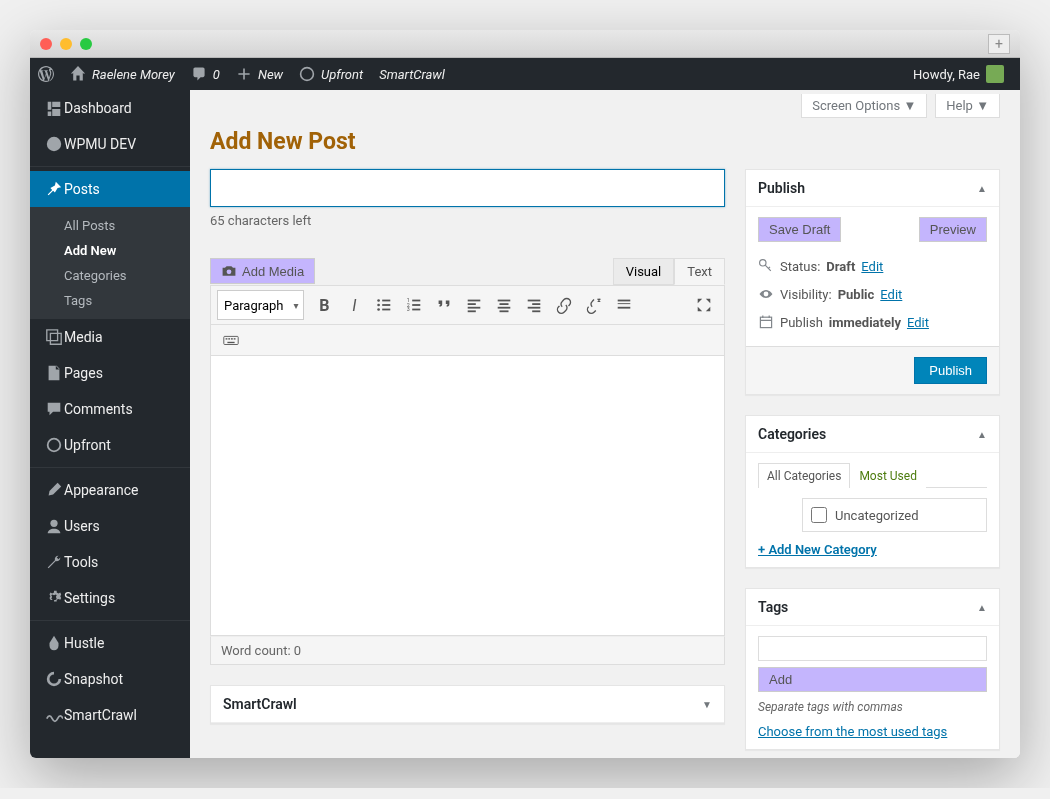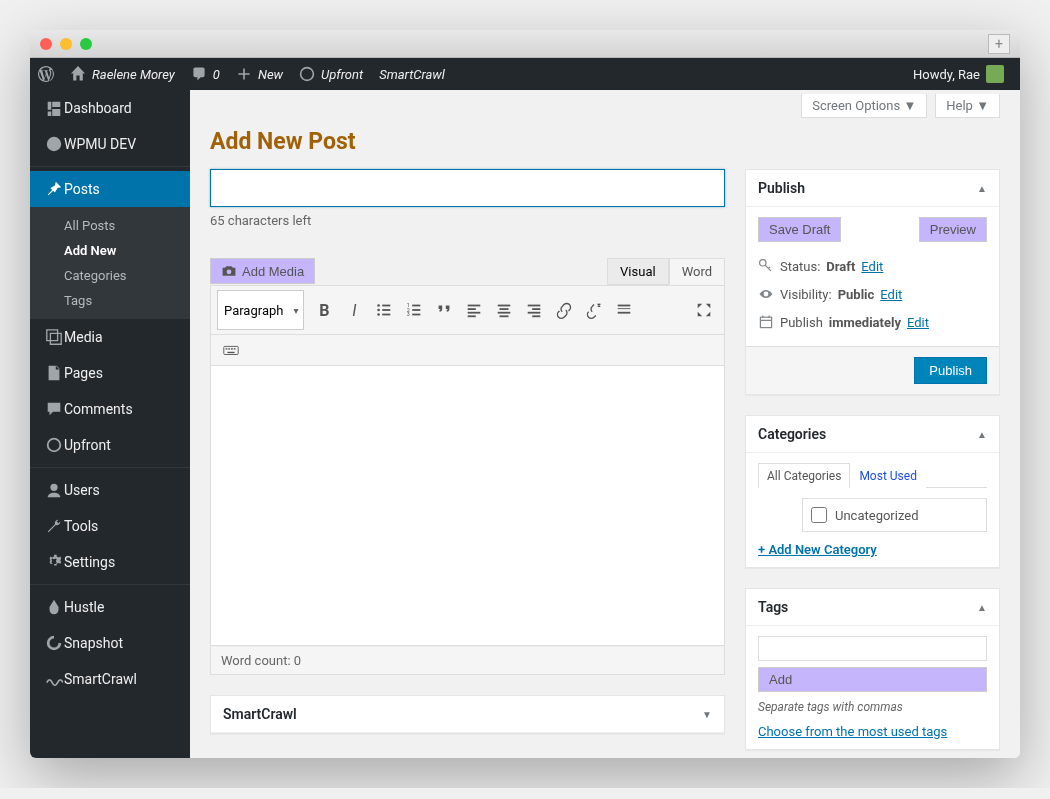--- a/index.html
+++ b/index.html
@@ -41,39 +41,39 @@
 .title-input { width: 100%; height: 38px; border: 1px solid #0073aa; background: #fff; padding: 3px 8px; font-size: 20px; outline: none; box-shadow: 0 0 2px rgba(0,115,170,0.5); }
 .char-left { color: #666; font-size: 13px; margin-top: 6px; }
 .editor-wrap { margin-top: 30px; }
 .media-row { display: flex; align-items: flex-start; }
 .btn { background: #c4b5fd; border: 1px solid #ccc; padding: 4px 10px; font-size: 13px; color: #555; cursor: pointer; display: inline-flex; align-items: center; gap: 5px; }
 .btn-primary { background:#0085ba; border-color:#0073aa; color:#fff; font-weight:500; padding:5px 14px; }
 .tabs { margin-left: auto; display: flex; }
 .tab { border:1px solid #ddd; padding:5px 12px; font-size:13px; background:#ebebeb; cursor:pointer; }
 .tab.active { background:#f5f5f5; color:#555; border-bottom-color:#f5f5f5; }
 .toolbar { background:#f5f5f5; border:1px solid #ddd; padding:4px 6px; display:flex; align-items:center; gap:2px; flex-wrap:wrap; }
-.format-select { border:1px solid #ccc; background:#fff; padding:2px 20px 2px 6px; font-size:13px; height:40px; position:relative; cursor:pointer; margin-right:4px; display:flex; align-items:center; }
+.format-select { border:1px solid #ccc; background:#fff; padding:2px 20px 2px 6px; font-size:13px; height:30px; position:relative; cursor:pointer; margin-right:4px; display:flex; align-items:center; }
 .format-select::after { content:'▾'; position:absolute; right:5px; font-size:10px; color:#666; }
 .tbtn { width:28px; height:26px; display:flex; align-items:center; justify-content:center; cursor:pointer; color:#555; font-size:16px; }
 .tbtn svg { width:18px; height:18px; fill:#555; }
 .editor-area { min-height:280px; background:#fff; border:1px solid #ddd; border-top:none; }
 .statusbar { background:#f5f5f5; border:1px solid #ddd; border-top:1px solid #eee; padding:6px 10px; font-size:13px; color:#666; }
 .postbox { background:#fff; border:1px solid #e5e5e5; box-shadow:0 1px 1px rgba(0,0,0,0.04); margin-bottom:20px; }
 .postbox-header { padding:10px 12px; display:flex; align-items:center; border-bottom:1px solid #eee; }
 .postbox-title { font-size:14px; font-weight:600; color:#23282d; }
 .hndl-toggle { margin-left:auto; font-size:10px; color:#72777c; cursor:pointer; }
 .postbox-body { padding:10px 12px; font-size:13px; color:#555; }
 .pub-row { display:flex; justify-content:space-between; margin-bottom:10px; }
 .misc-pub { display:flex; align-items:center; gap:6px; padding:6px 0; font-size:13px; }
 .misc-pub svg { width:16px; height:16px; fill:#82878c; }
 .link { color:#0073aa; text-decoration:underline; cursor:pointer; }
 .pub-actions { text-align:right; padding:10px 12px; background:#f5f5f5; border-top:1px solid #ddd; }
 .cat-tabs { display:flex; border-bottom:1px solid #ddd; margin-bottom:10px; gap:0; }
 .cat-tab { padding:5px 8px; font-size:12px; border:1px solid #ddd; border-bottom:none; background:#fff; margin-bottom:-1px; cursor:pointer; }
-.cat-tab:not(.active){ border-color:transparent; color:#1d4ed8; }
+.cat-tab:not(.active){ border-color:transparent; color:#4d7c0f; }
 .cat-list { border:1px solid #ddd; padding:8px;margin-left:44px; }
 .cat-item { display:flex; align-items:center; gap:8px; font-size:13px; }
 .cat-item input { width:16px; height:16px; }
 .add-cat { display:block; margin-top:10px; font-weight:600; }
 .tag-row { display:flex; gap:6px;flex-direction:column; }
 .tag-input { flex:1; border:1px solid #ddd; padding:4px; }
 .hint { color:#666; font-style:italic; font-size:12px; margin-top:8px; }
 .toolbar-row2 { display:flex; padding:2px 6px; background:#f5f5f5; border:1px solid #ddd; border-top:none; }
 .expand-btn { margin-left:auto; }
 </style>
@@ -192,20 +192,28 @@
         </div>
       <div class="menu-item">
           <span class="mi-ico">
             <svg viewBox="0 0 20 20">
               <circle cx="10" cy="10" r="7" fill="none" stroke="#a0a5aa" stroke-width="2"></circle>
             </svg>
           </span>
           <span>Upfront</span>
         </div>
       <div class="menu-sep"></div>
+      <div class="menu-item">
+          <span class="mi-ico">
+            <svg viewBox="0 0 20 20">
+              <path d="M14 2l4 4-9 9-5 1 1-5z"></path>
+            </svg>
+          </span>
+          <span>Appearance</span>
+        </div>
       <div class="menu-item">
           <span class="mi-ico">
             <svg viewBox="0 0 20 20">
               <circle cx="10" cy="7" r="4"></circle>
               <path d="M3 18c0-3 3-5 7-5s7 2 7 5z"></path>
             </svg>
           </span>
           <span>Users</span>
         </div>
       <div class="menu-item">
@@ -267,21 +275,21 @@
             <div class="editor-wrap">
               <div class="media-row">
                 <button class="btn">
                   <svg width="16" height="16" viewBox="0 0 20 20" fill="#555">
                       <path d="M2 6h3l2-2h6l2 2h3v10H2zm8 8a3 3 0 100-6 3 3 0 000 6z"></path>
                     </svg>
                   <span>Add Media</span>
                 </button>
                 <div class="tabs">
                   <div class="tab">Visual</div>
-                  <div class="tab active">Word</div>
+                  <div class="tab active">Text</div>
                 </div>
               </div>
               <div class="toolbar">
                 <div class="format-select">
                     <span>Paragraph</span>
                   </div>
                 <div class="tbtn">
                     <b>B</b>
                   </div>
                 <div class="tbtn">

